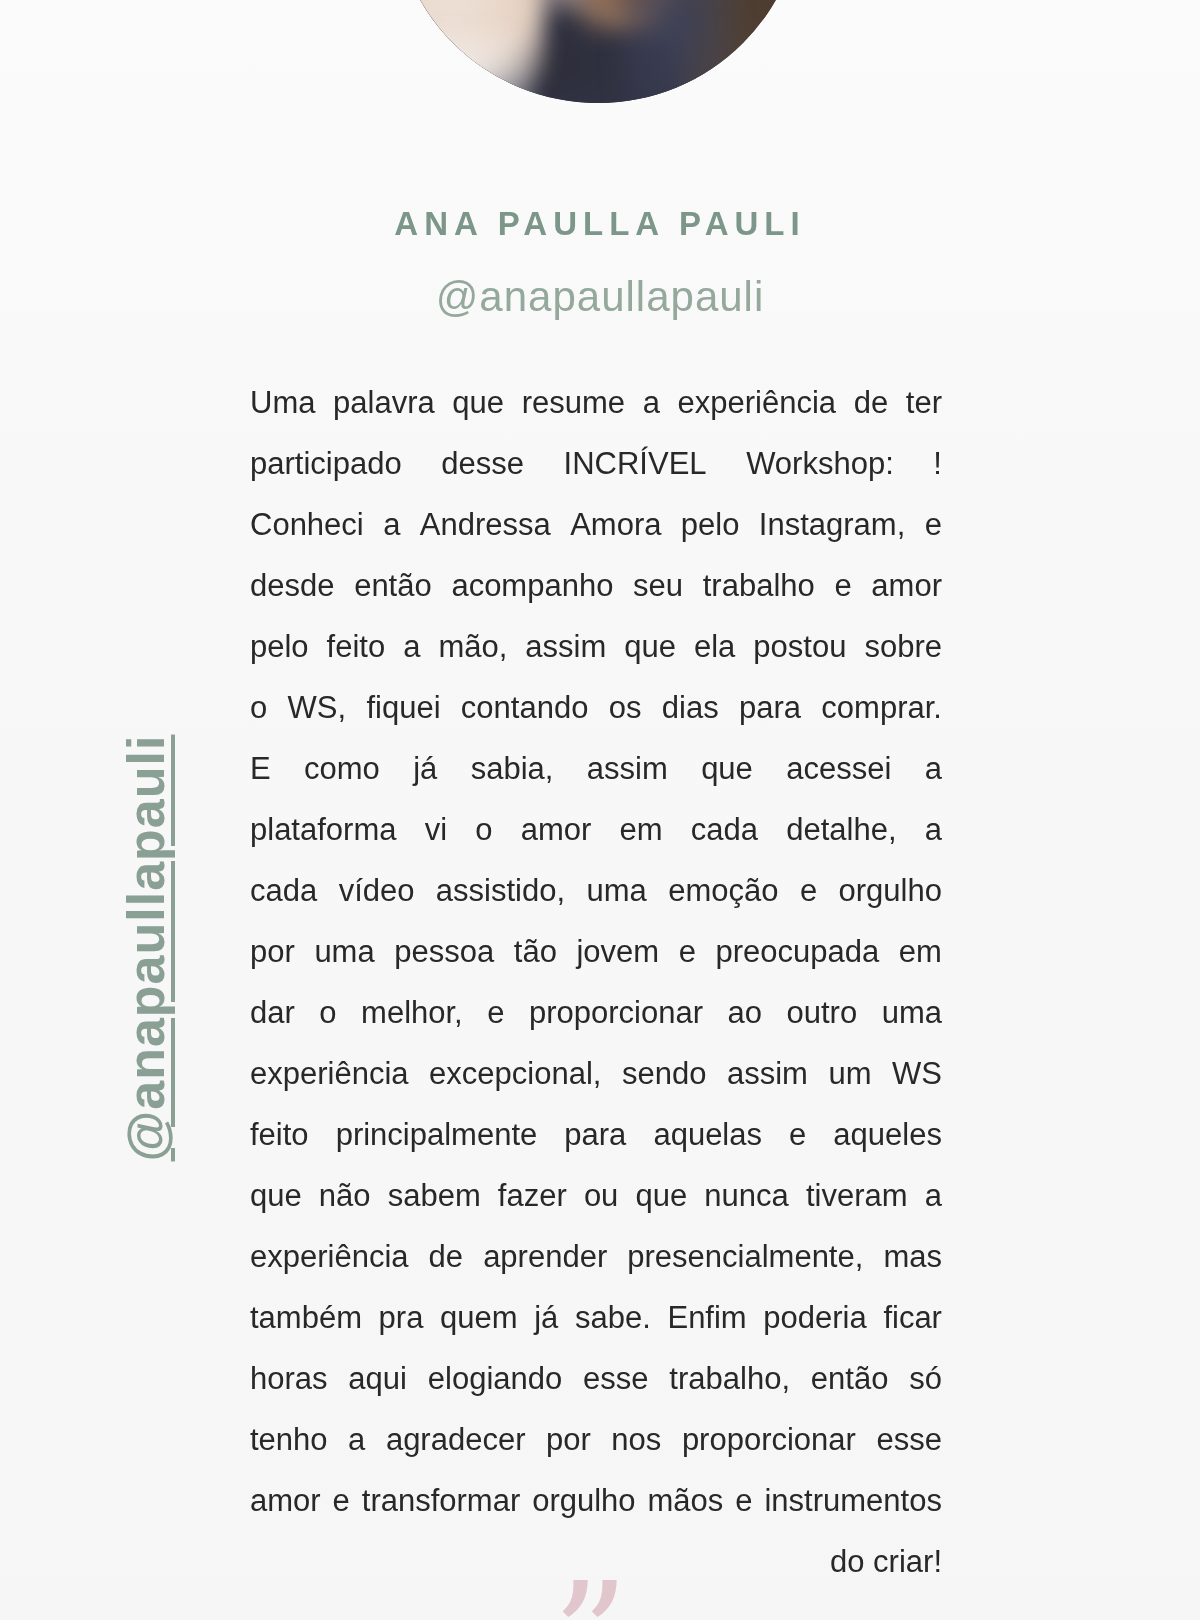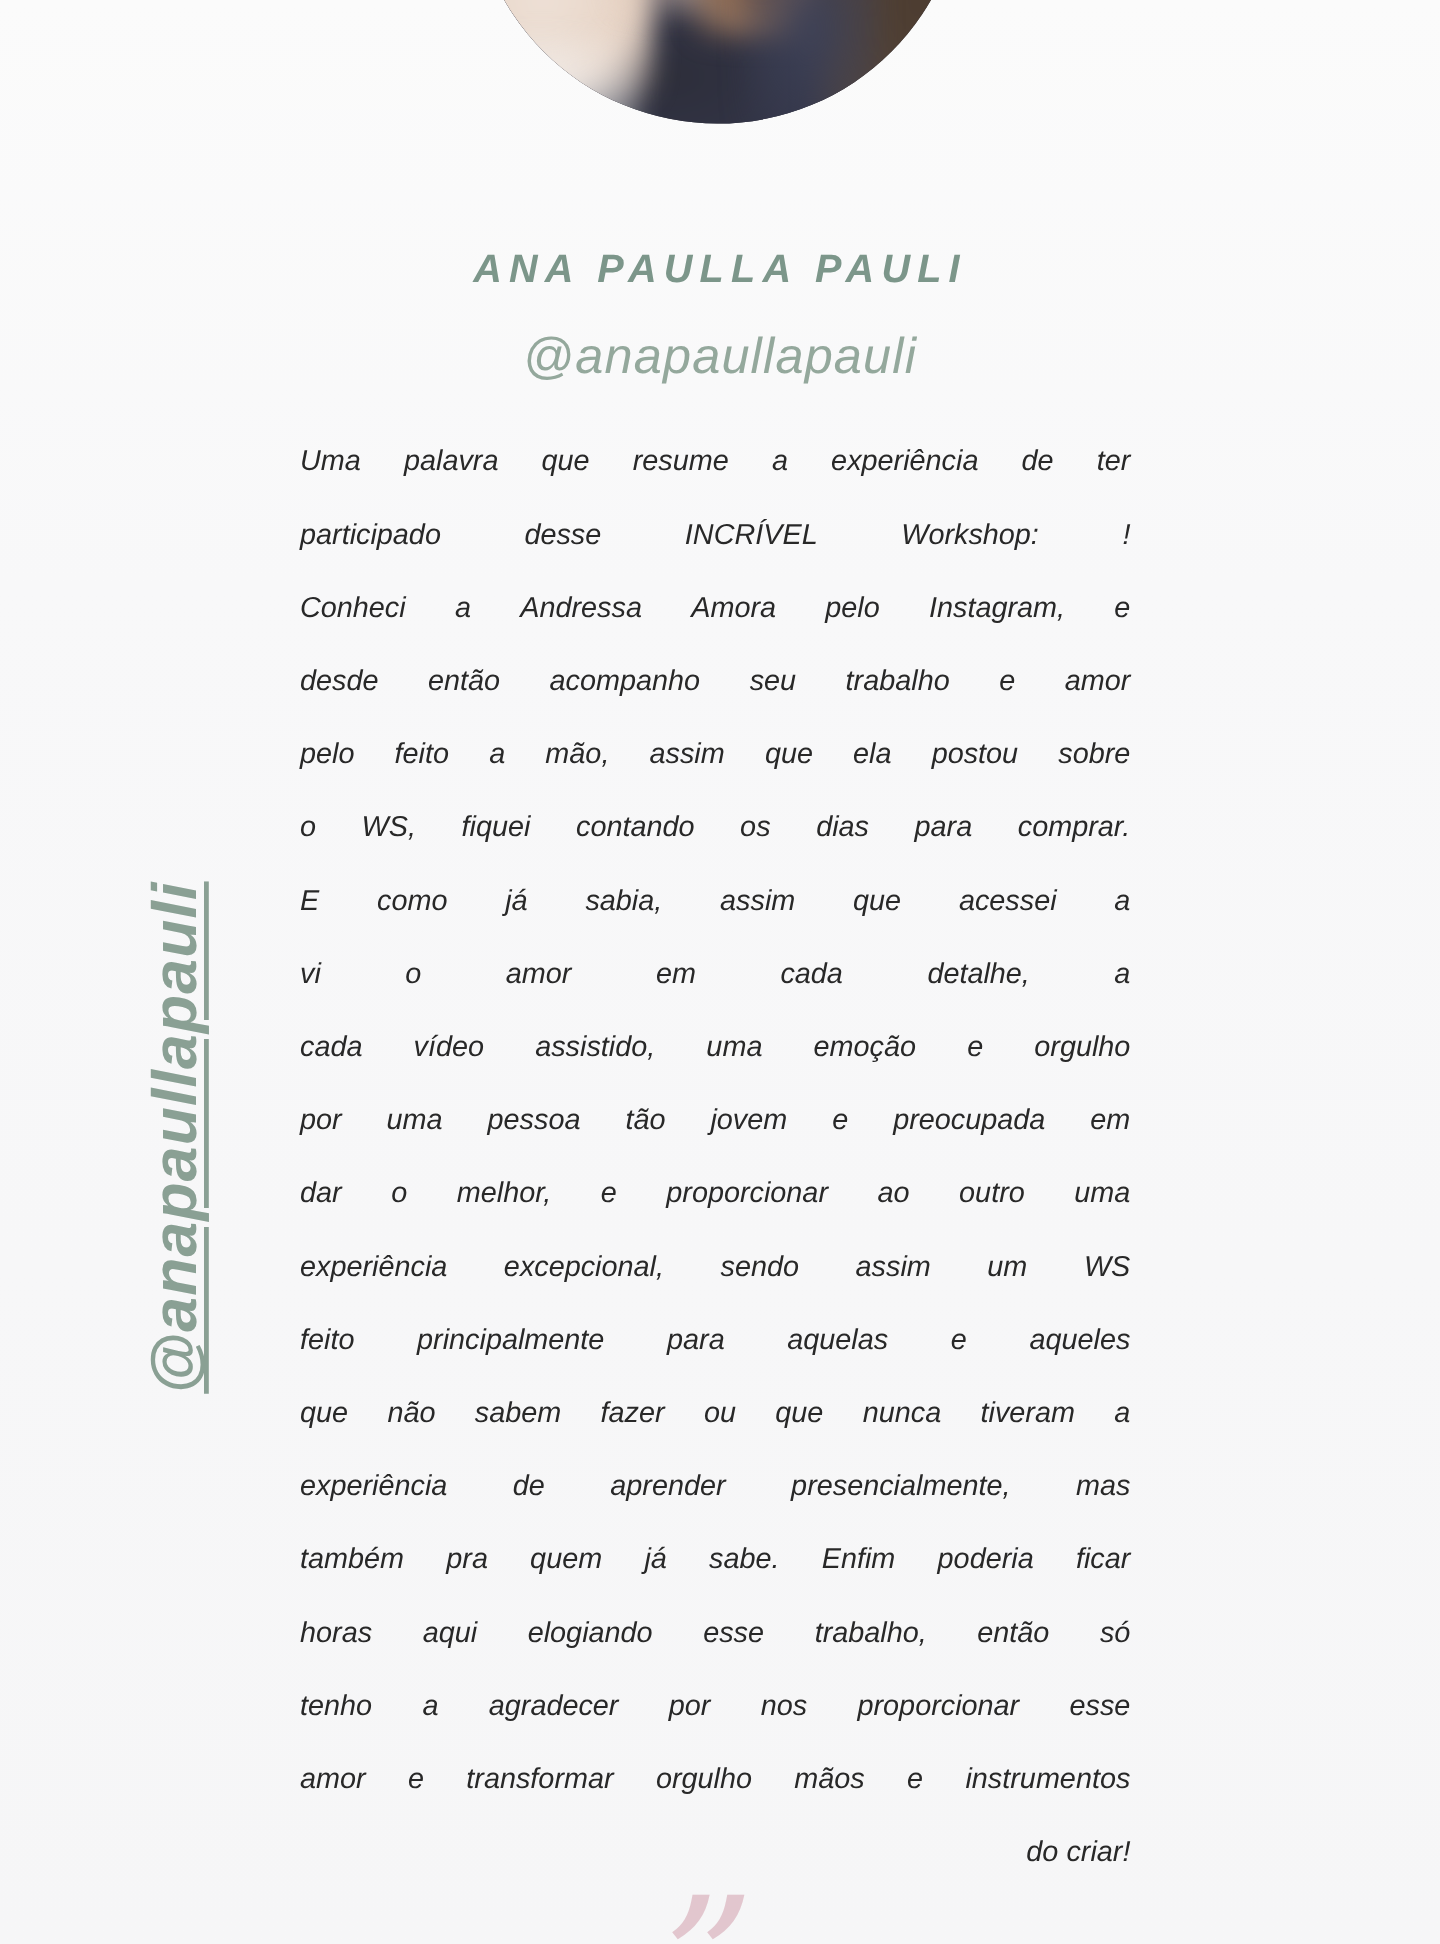--- a/index.html
+++ b/index.html
@@ -3,21 +3,20 @@
 <meta charset="utf-8">
 <style>
   html, body { margin: 0; padding: 0; }
   .page {
     position: relative;
     width: 1200px;
     height: 1620px;
     overflow: hidden;
     background: linear-gradient(180deg, #fbfbfb 0%, #f8f8f9 30%, #f6f6f7 100%);
     font-family: "Liberation Sans", sans-serif;
-    font-style: italic;
   }
 
   
   .avatar {
     position: absolute;
     left: 393px;
     top: -307px;
     width: 410px;
     height: 410px;
     border-radius: 50%;
@@ -65,22 +64,22 @@
     font-weight: bold;
     letter-spacing: 1px;
     color: var(--watermark-green, #8aa094);
     text-decoration: underline;
     text-decoration-thickness: 4px;
     text-underline-offset: 7px;
   }
 
   .testimonial {
     position: absolute;
-    left: 250px; top: 354px; width: 692px;
-    font-size: 24px;
+    left: 250px; top: 372px; width: 692px;
+    font-size: 31px;
     font-weight: 300;
     color: var(--body-text, #282828);
   }
   .testimonial .line {
     display: flex;
     justify-content: space-between;
     align-items: baseline;
     height: 61px;
     line-height: 61px;
     white-space: pre;
@@ -121,21 +120,21 @@
   <div class="watermark">@anapaullapauli</div>
 
   <div class="testimonial" id="testimonial-lines">
       <div class="line"><span>Uma</span><span>palavra</span><span>que</span><span>resume</span><span>a</span><span>experiência</span><span>de</span><span>ter</span></div>
       <div class="line"><span>participado</span><span>desse</span><span>INCRÍVEL</span><span>Workshop:</span><span>!</span></div>
       <div class="line"><span>Conheci</span><span>a</span><span>Andressa</span><span>Amora</span><span>pelo</span><span>Instagram,</span><span>e</span></div>
       <div class="line"><span>desde</span><span>então</span><span>acompanho</span><span>seu</span><span>trabalho</span><span>e</span><span>amor</span></div>
       <div class="line"><span>pelo</span><span>feito</span><span>a</span><span>mão,</span><span>assim</span><span>que</span><span>ela</span><span>postou</span><span>sobre</span></div>
       <div class="line"><span>o</span><span>WS,</span><span>fiquei</span><span>contando</span><span>os</span><span>dias</span><span>para</span><span>comprar.</span></div>
       <div class="line"><span>E</span><span>como</span><span>já</span><span>sabia,</span><span>assim</span><span>que</span><span>acessei</span><span>a</span></div>
-      <div class="line"><span>vi</span><span>o</span><span>amor</span><span>em</span><span>cada</span><span>detalhe,</span><span>a</span></div>
+      <div class="line"><span>plataforma</span><span>vi</span><span>o</span><span>amor</span><span>em</span><span>cada</span><span>detalhe,</span><span>a</span></div>
       <div class="line"><span>cada</span><span>vídeo</span><span>assistido,</span><span>uma</span><span>emoção</span><span>e</span><span>orgulho</span></div>
       <div class="line"><span>por</span><span>uma</span><span>pessoa</span><span>tão</span><span>jovem</span><span>e</span><span>preocupada</span><span>em</span></div>
       <div class="line"><span>dar</span><span>o</span><span>melhor,</span><span>e</span><span>proporcionar</span><span>ao</span><span>outro</span><span>uma</span></div>
       <div class="line"><span>experiência</span><span>excepcional,</span><span>sendo</span><span>assim</span><span>um</span><span>WS</span></div>
       <div class="line"><span>feito</span><span>principalmente</span><span>para</span><span>aquelas</span><span>e</span><span>aqueles</span></div>
       <div class="line"><span>que</span><span>não</span><span>sabem</span><span>fazer</span><span>ou</span><span>que</span><span>nunca</span><span>tiveram</span><span>a</span></div>
       <div class="line"><span>experiência</span><span>de</span><span>aprender</span><span>presencialmente,</span><span>mas</span></div>
       <div class="line"><span>também</span><span>pra</span><span>quem</span><span>já</span><span>sabe.</span><span>Enfim</span><span>poderia</span><span>ficar</span></div>
       <div class="line"><span>horas</span><span>aqui</span><span>elogiando</span><span>esse</span><span>trabalho,</span><span>então</span><span>só</span></div>
       <div class="line"><span>tenho</span><span>a</span><span>agradecer</span><span>por</span><span>nos</span><span>proporcionar</span><span>esse</span></div>

